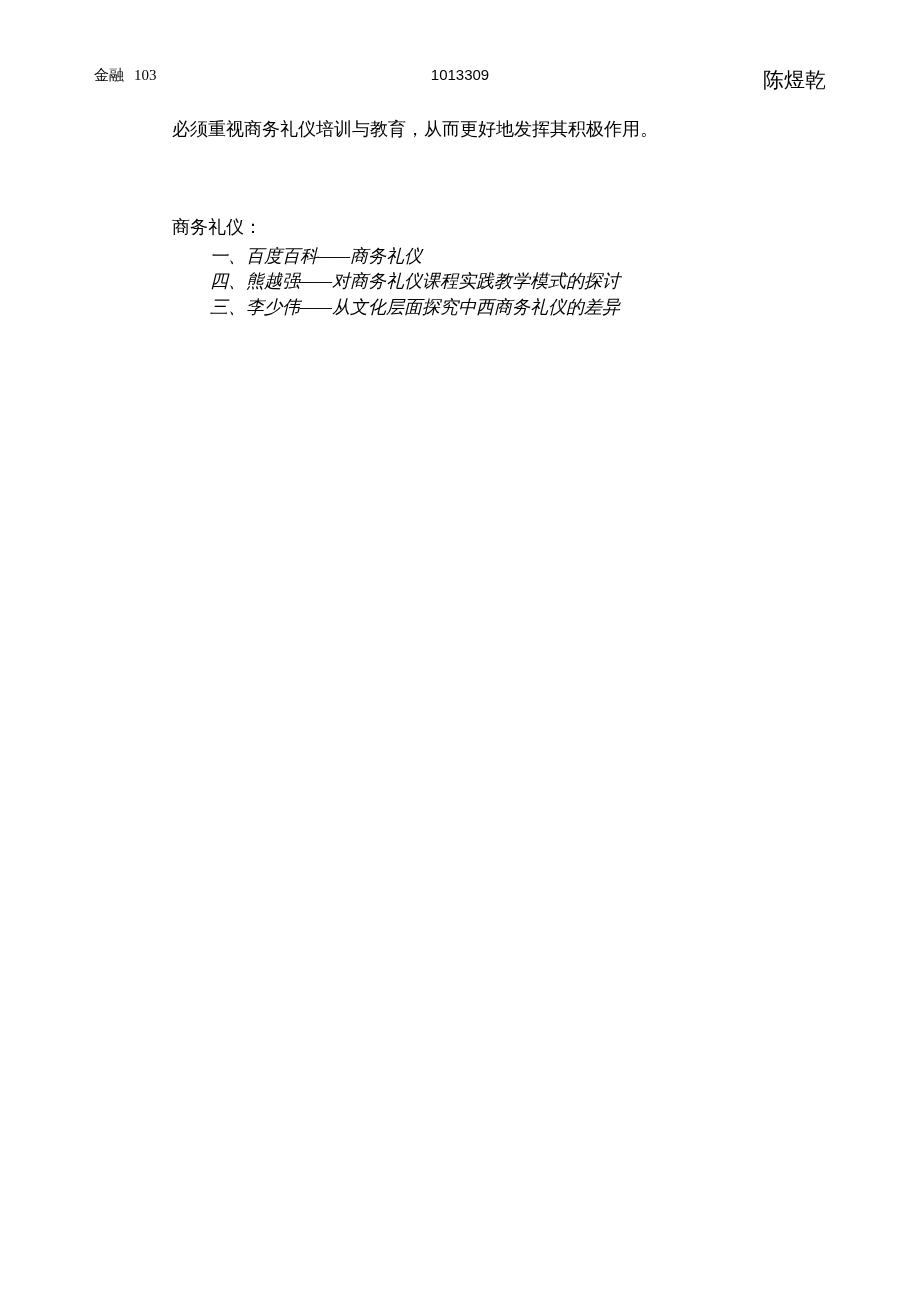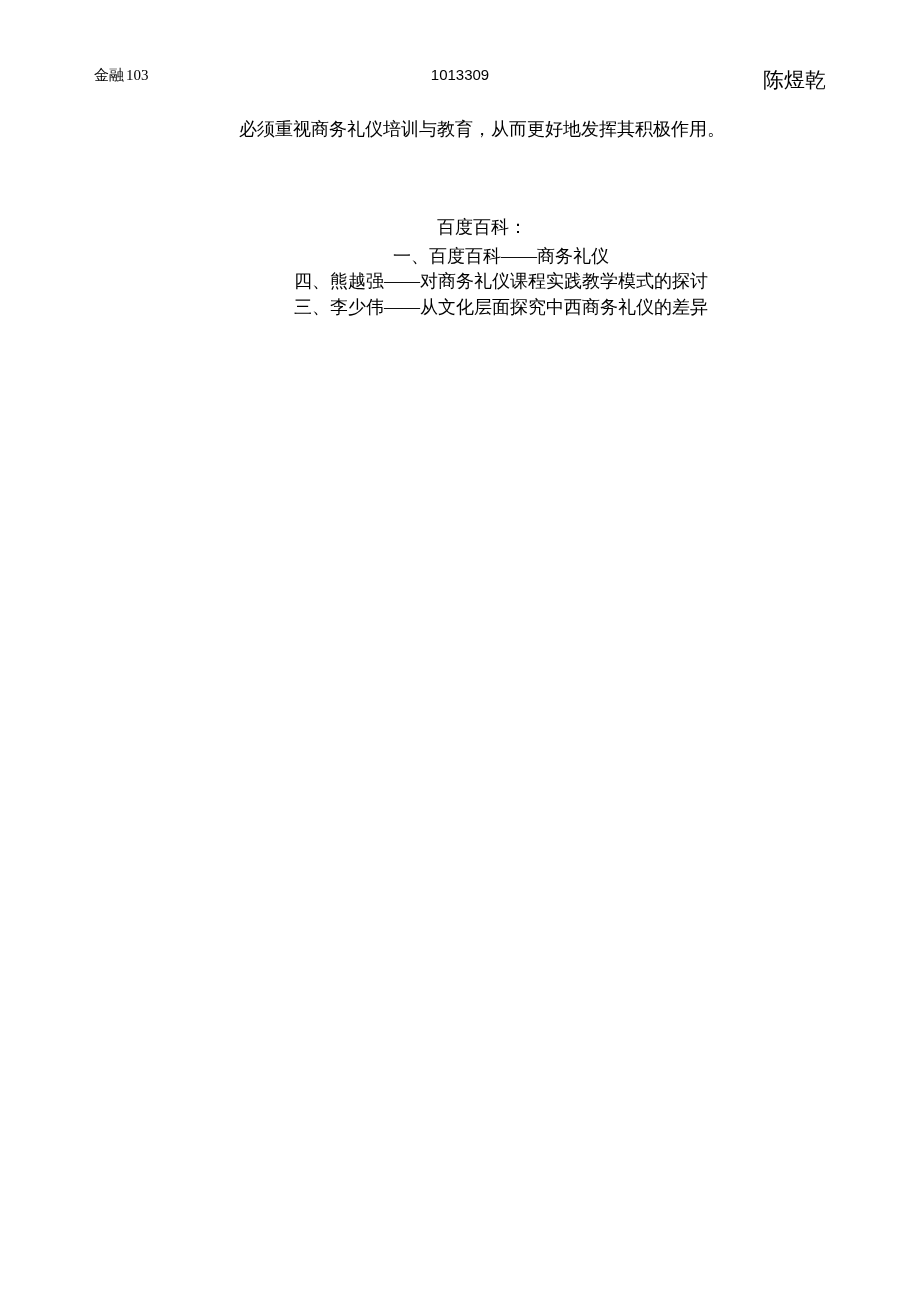--- a/index.html
+++ b/index.html
@@ -1,19 +1,18 @@
 <!DOCTYPE html>
 <html><head>
   <meta charset="utf-8">
   <style>
     * {
       margin: 0;
       padding: 0;
       box-sizing: border-box;
-      text-align: center;
     }
     body {
       width: 920px;
       height: 1302px;
       background: #ffffff;
       font-family: "SimSun", "宋体", serif;
       color: #000000;
       position: relative;
     }
     .header {
@@ -29,21 +28,21 @@
     .header-left {
       display: flex;
       align-items: baseline;
     }
     .header-left .cn {
       font-size: 15px;
     }
     .header-left .num {
       font-family: "Times New Roman", serif;
       font-size: 15px;
-      margin-left: 2px;
+      margin-left: 10px;
     }
     .header-center {
       font-family: Liberation Sans, sans-serif;
       font-size: 15px;
       position: absolute;
       left: 50%;
       transform: translateX(-50%);
     }
     .header-right {
       font-size: 21px;
@@ -65,36 +64,37 @@
       line-height: 1.4;
     }
     .reference-list {
       list-style: none;
       margin-top: 4px;
     }
     .reference-item {
       font-size: 18px;
       line-height: 1.4;
       padding-left: 38px;
+      font-style: italic;
     }
   </style>
 </head>
 <body>
 
 <div class="header">
   <div class="header-left">
     <span class="cn">金融</span>
     <span class="num">103</span>
   </div>
   <div class="header-center">1013309</div>
   <div class="header-right">陈煜乾</div>
 </div>
 
 <div class="content">
   <p class="body-text">必须重视商务礼仪培训与教育，从而更好地发挥其积极作用。</p>
 
-  <p class="references-heading">百度百科：</p>
+  <p class="references-heading">商务礼仪：</p>
   <ul class="reference-list">
     <li class="reference-item">一、百度百科——商务礼仪</li>
     <li class="reference-item">四、熊越强——对商务礼仪课程实践教学模式的探讨</li>
     <li class="reference-item">三、李少伟——从文化层面探究中西商务礼仪的差异</li>
   </ul>
 </div>
 
 </body></html>

